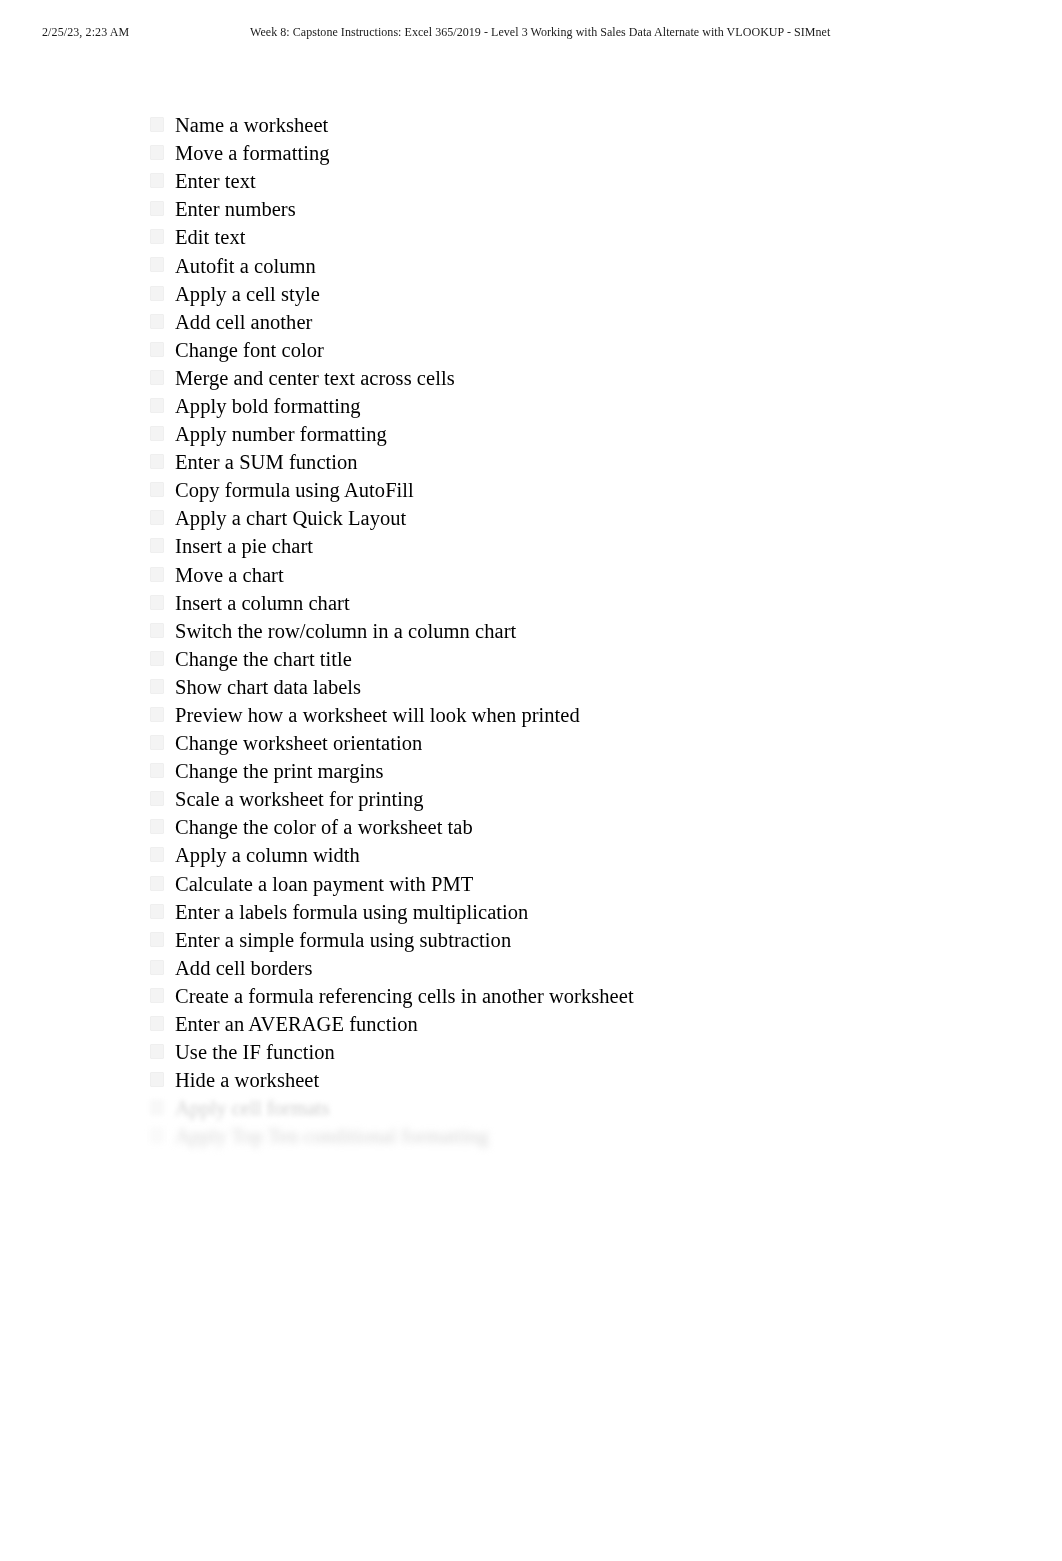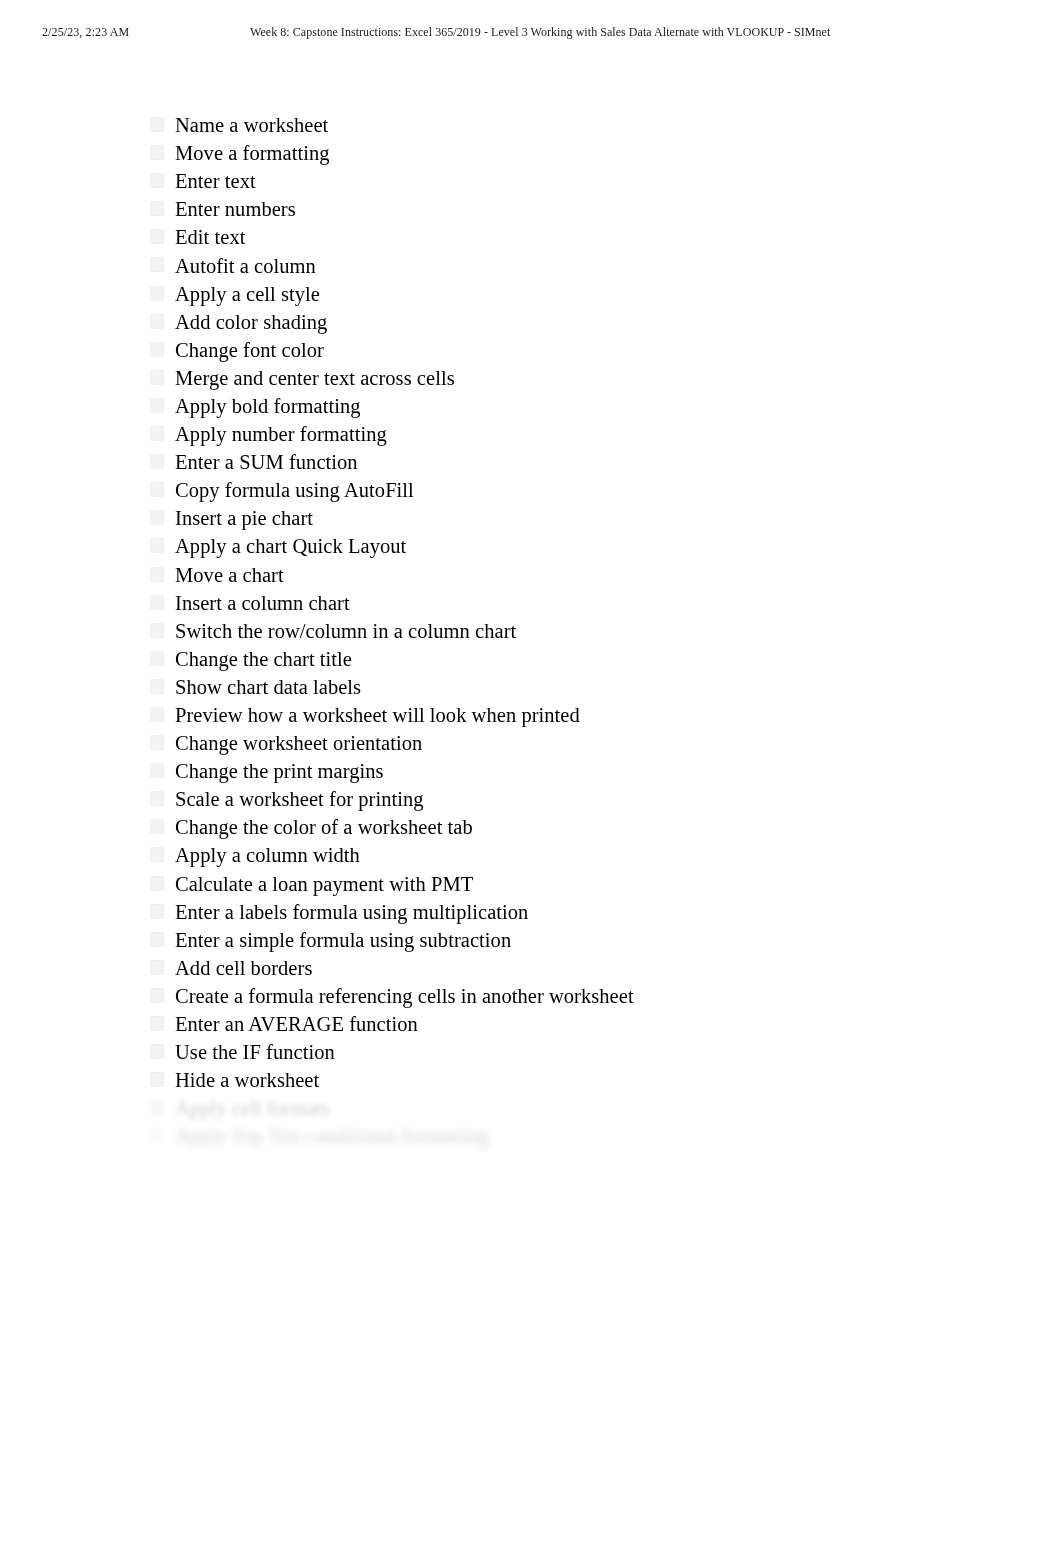--- a/index.html
+++ b/index.html
@@ -139,21 +139,21 @@
       <li class="skill-row">
         <span class="skill-marker"></span>
         <span class="skill-text">Autofit a column</span>
       </li>
       <li class="skill-row">
         <span class="skill-marker"></span>
         <span class="skill-text">Apply a cell style</span>
       </li>
       <li class="skill-row">
         <span class="skill-marker"></span>
-        <span class="skill-text">Add color shading</span>
+        <span class="skill-text">Add cell another</span>
       </li>
       <li class="skill-row">
         <span class="skill-marker"></span>
         <span class="skill-text">Change font color</span>
       </li>
       <li class="skill-row">
         <span class="skill-marker"></span>
         <span class="skill-text">Merge and center text across cells</span>
       </li>
       <li class="skill-row">
@@ -167,28 +167,28 @@
       <li class="skill-row">
         <span class="skill-marker"></span>
         <span class="skill-text">Enter a SUM function</span>
       </li>
       <li class="skill-row">
         <span class="skill-marker"></span>
         <span class="skill-text">Copy formula using AutoFill</span>
       </li>
       <li class="skill-row">
         <span class="skill-marker"></span>
+        <span class="skill-text">Apply a chart Quick Layout</span>
+      </li>
+      <li class="skill-row">
+        <span class="skill-marker"></span>
         <span class="skill-text">Insert a pie chart</span>
       </li>
       <li class="skill-row">
         <span class="skill-marker"></span>
-        <span class="skill-text">Apply a chart Quick Layout</span>
-      </li>
-      <li class="skill-row">
-        <span class="skill-marker"></span>
         <span class="skill-text">Move a chart</span>
       </li>
       <li class="skill-row">
         <span class="skill-marker"></span>
         <span class="skill-text">Insert a column chart</span>
       </li>
       <li class="skill-row">
         <span class="skill-marker"></span>
         <span class="skill-text">Switch the row/column in a column chart</span>
       </li>

